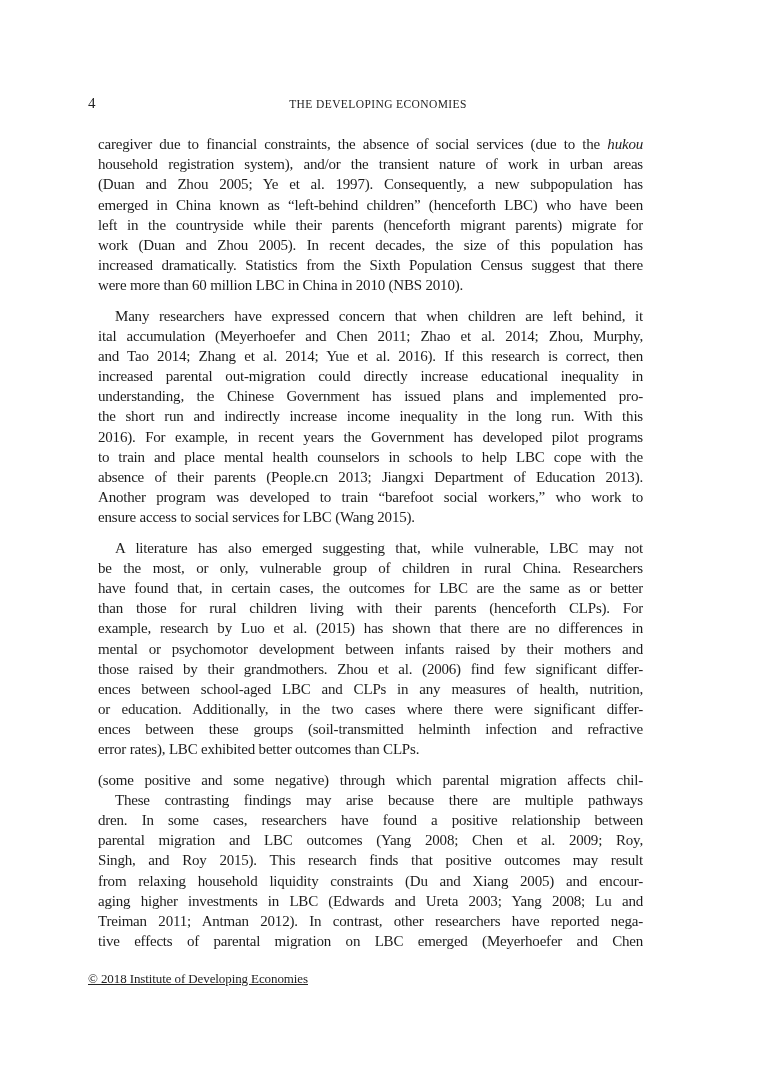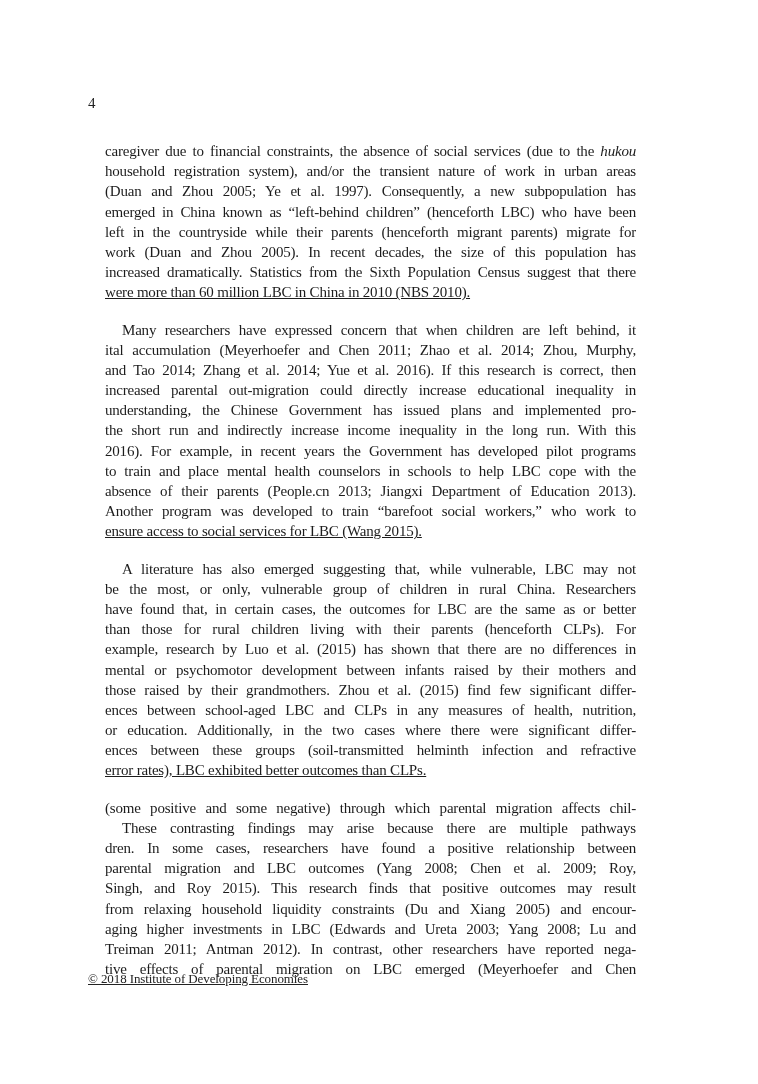--- a/index.html
+++ b/index.html
@@ -38,46 +38,47 @@
   }
   #body-text {
     position: absolute;
     left: 88px;
     top: 124px;
     width: 565px;
     font-size: 15px;
     line-height: 20.2px;
     letter-spacing: -0.2px;
   }
-  .para { margin: 17px; }
+  .para { margin: 10px; }
   .line {
     text-align: justify;
     text-align-last: justify;
     height: 20.2px;
     white-space: normal;
     overflow: hidden;
   }
-  .line.end { text-align-last: left; text-decoration: underline; }
+  .line.end { text-align-last: left; }
   .line.indent { padding-left: 17px; }
   #footer {
     position: absolute;
     left: 88px;
     top: 971px;
     font-size: 13px;
     letter-spacing: -0.1px;
     color: #222;
     text-decoration: underline;
   }
 </style>
 </head>
 <body>
 
 <div id="page">
   <div id="header">
     <span id="page-number">4</span>
+    <span id="running-title">THE DEVELOPING ECONOMIES</span>
   </div>
 
   <div id="body-text">
       <div class="para">
         <div class="line">caregiver due to financial constraints, the absence of social services (due to the <i>hukou</i></div>
         <div class="line">household registration system), and/or the transient nature of work in urban areas</div>
         <div class="line">(Duan and Zhou 2005; Ye et al. 1997). Consequently, a new subpopulation has</div>
         <div class="line">emerged in China known as “left-behind children” (henceforth LBC) who have been</div>
         <div class="line">left in the countryside while their parents (henceforth migrant parents) migrate for</div>
         <div class="line">work (Duan and Zhou 2005). In recent decades, the size of this population has</div>
@@ -97,21 +98,21 @@
         <div class="line">Another program was developed to train “barefoot social workers,” who work to</div>
         <div class="line end">ensure access to social services for LBC (Wang 2015).</div>
       </div>
       <div class="para">
         <div class="line indent">A literature has also emerged suggesting that, while vulnerable, LBC may not</div>
         <div class="line">be the most, or only, vulnerable group of children in rural China. Researchers</div>
         <div class="line">have found that, in certain cases, the outcomes for LBC are the same as or better</div>
         <div class="line">than those for rural children living with their parents (henceforth CLPs). For</div>
         <div class="line">example, research by Luo et al. (2015) has shown that there are no differences in</div>
         <div class="line">mental or psychomotor development between infants raised by their mothers and</div>
-        <div class="line">those raised by their grandmothers. Zhou et al. (2015) find few significant differ-</div>
+        <div class="line">those raised by their grandmothers. Zhou et al. (2006) find few significant differ-</div>
         <div class="line">ences between school-aged LBC and CLPs in any measures of health, nutrition,</div>
         <div class="line">or education. Additionally, in the two cases where there were significant differ-</div>
         <div class="line">ences between these groups (soil-transmitted helminth infection and refractive</div>
         <div class="line end">error rates), LBC exhibited better outcomes than CLPs.</div>
       </div>
       <div class="para">
         <div class="line">(some positive and some negative) through which parental migration affects chil-</div>
         <div class="line indent">These contrasting findings may arise because there are multiple pathways</div>
         <div class="line">dren. In some cases, researchers have found a positive relationship between</div>
         <div class="line">parental migration and LBC outcomes (Yang 2008; Chen et al. 2009; Roy,</div>

